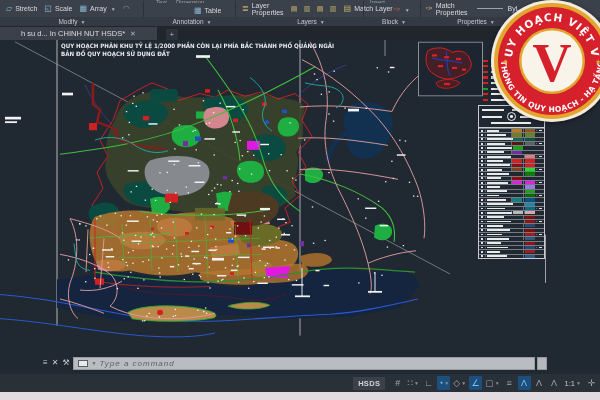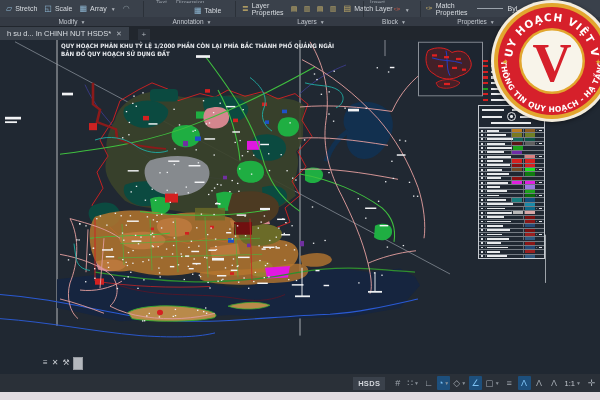--- a/index.html
+++ b/index.html
@@ -21,21 +21,21 @@
   .rrow2{position:absolute;left:0;top:17px;width:600px;height:9px;background:#343a44;}
   .plabel{position:absolute;top:0;height:9px;font-size:6.5px;color:#c3c8cf;display:flex;
     align-items:center;justify-content:center;gap:2px;}
   .clip-top{position:absolute;top:-1px;font-size:6px;color:#9aa2ab;overflow:hidden;height:4px;line-height:7px;}
   .minirow{display:flex;gap:2px;}
   .mini-layer{width:7px;height:7px;font-size:7px;line-height:7px;color:#c9b26a;}
   .slider-line{width:26px;height:1px;background:#9aa2ab;display:inline-block;margin:0 2px;}
   
   .tabbar{position:absolute;left:0;top:26px;width:600px;height:14px;background:#21262d;display:flex;align-items:flex-end;}
   .ftab{height:13px;background:#3a414b;color:#d9dde2;font-size:7.5px;display:flex;align-items:center;
-    gap:5px;padding:0 7px;border:none;cursor:pointer;}
+    gap:5px;padding:0 21px;border:none;cursor:pointer;}
   .ftab .x{color:#aeb4bb;font-size:7px;}
   .newtab{width:12px;height:11px;background:#2c323b;color:#aeb4bb;border:none;font-size:8px;line-height:8px;
     margin-left:9px;cursor:pointer;display:flex;align-items:center;justify-content:center;}
   
   .canvas{position:absolute;left:0;top:40px;width:600px;height:334px;background:#202832;}
   .canvas svg{position:absolute;left:0;top:0;}
   .dtitle{position:absolute;left:61px;top:2px;color:#e6e9ed;font-size:6px;line-height:7.5px;
     font-weight:bold;white-space:nowrap;font-family:"DejaVu Sans",sans-serif;transform-origin:left top;transform:scale(.92,1);}
   
   .lnotes{position:absolute;left:483px;top:18px;width:62px;}
@@ -1143,20 +1143,25 @@
           </span>
           <span class="c4"></span>
         </div>
       </div>
   </div>
 
   <div class="cmdwrap">
     <span class="cmdico">≡</span>
     <span class="cmdico">✕</span>
     <span class="cmdico">⚒</span>
+    <div class="cmdfield">
+      <span class="winico"></span>
+      <span class="dd" style="color:#5d6167;">▼</span>
+      <span class="cmdtext">Type a command</span>
+    </div>
     <div class="cmdstub"></div>
   </div>
 </div>
 
 <div class="statusbar">
   <button class="model">HSDS</button>
   <span id="sicons" style="display:flex;gap:2px;">
       <button class="sic" style="background: none; border: none;">#</button>
       <button class="sic" style="background: none; border: none;">∷<span class="dd2">▼</span></button>
       <button class="sic" style="background: none; border: none;">∟</button>

